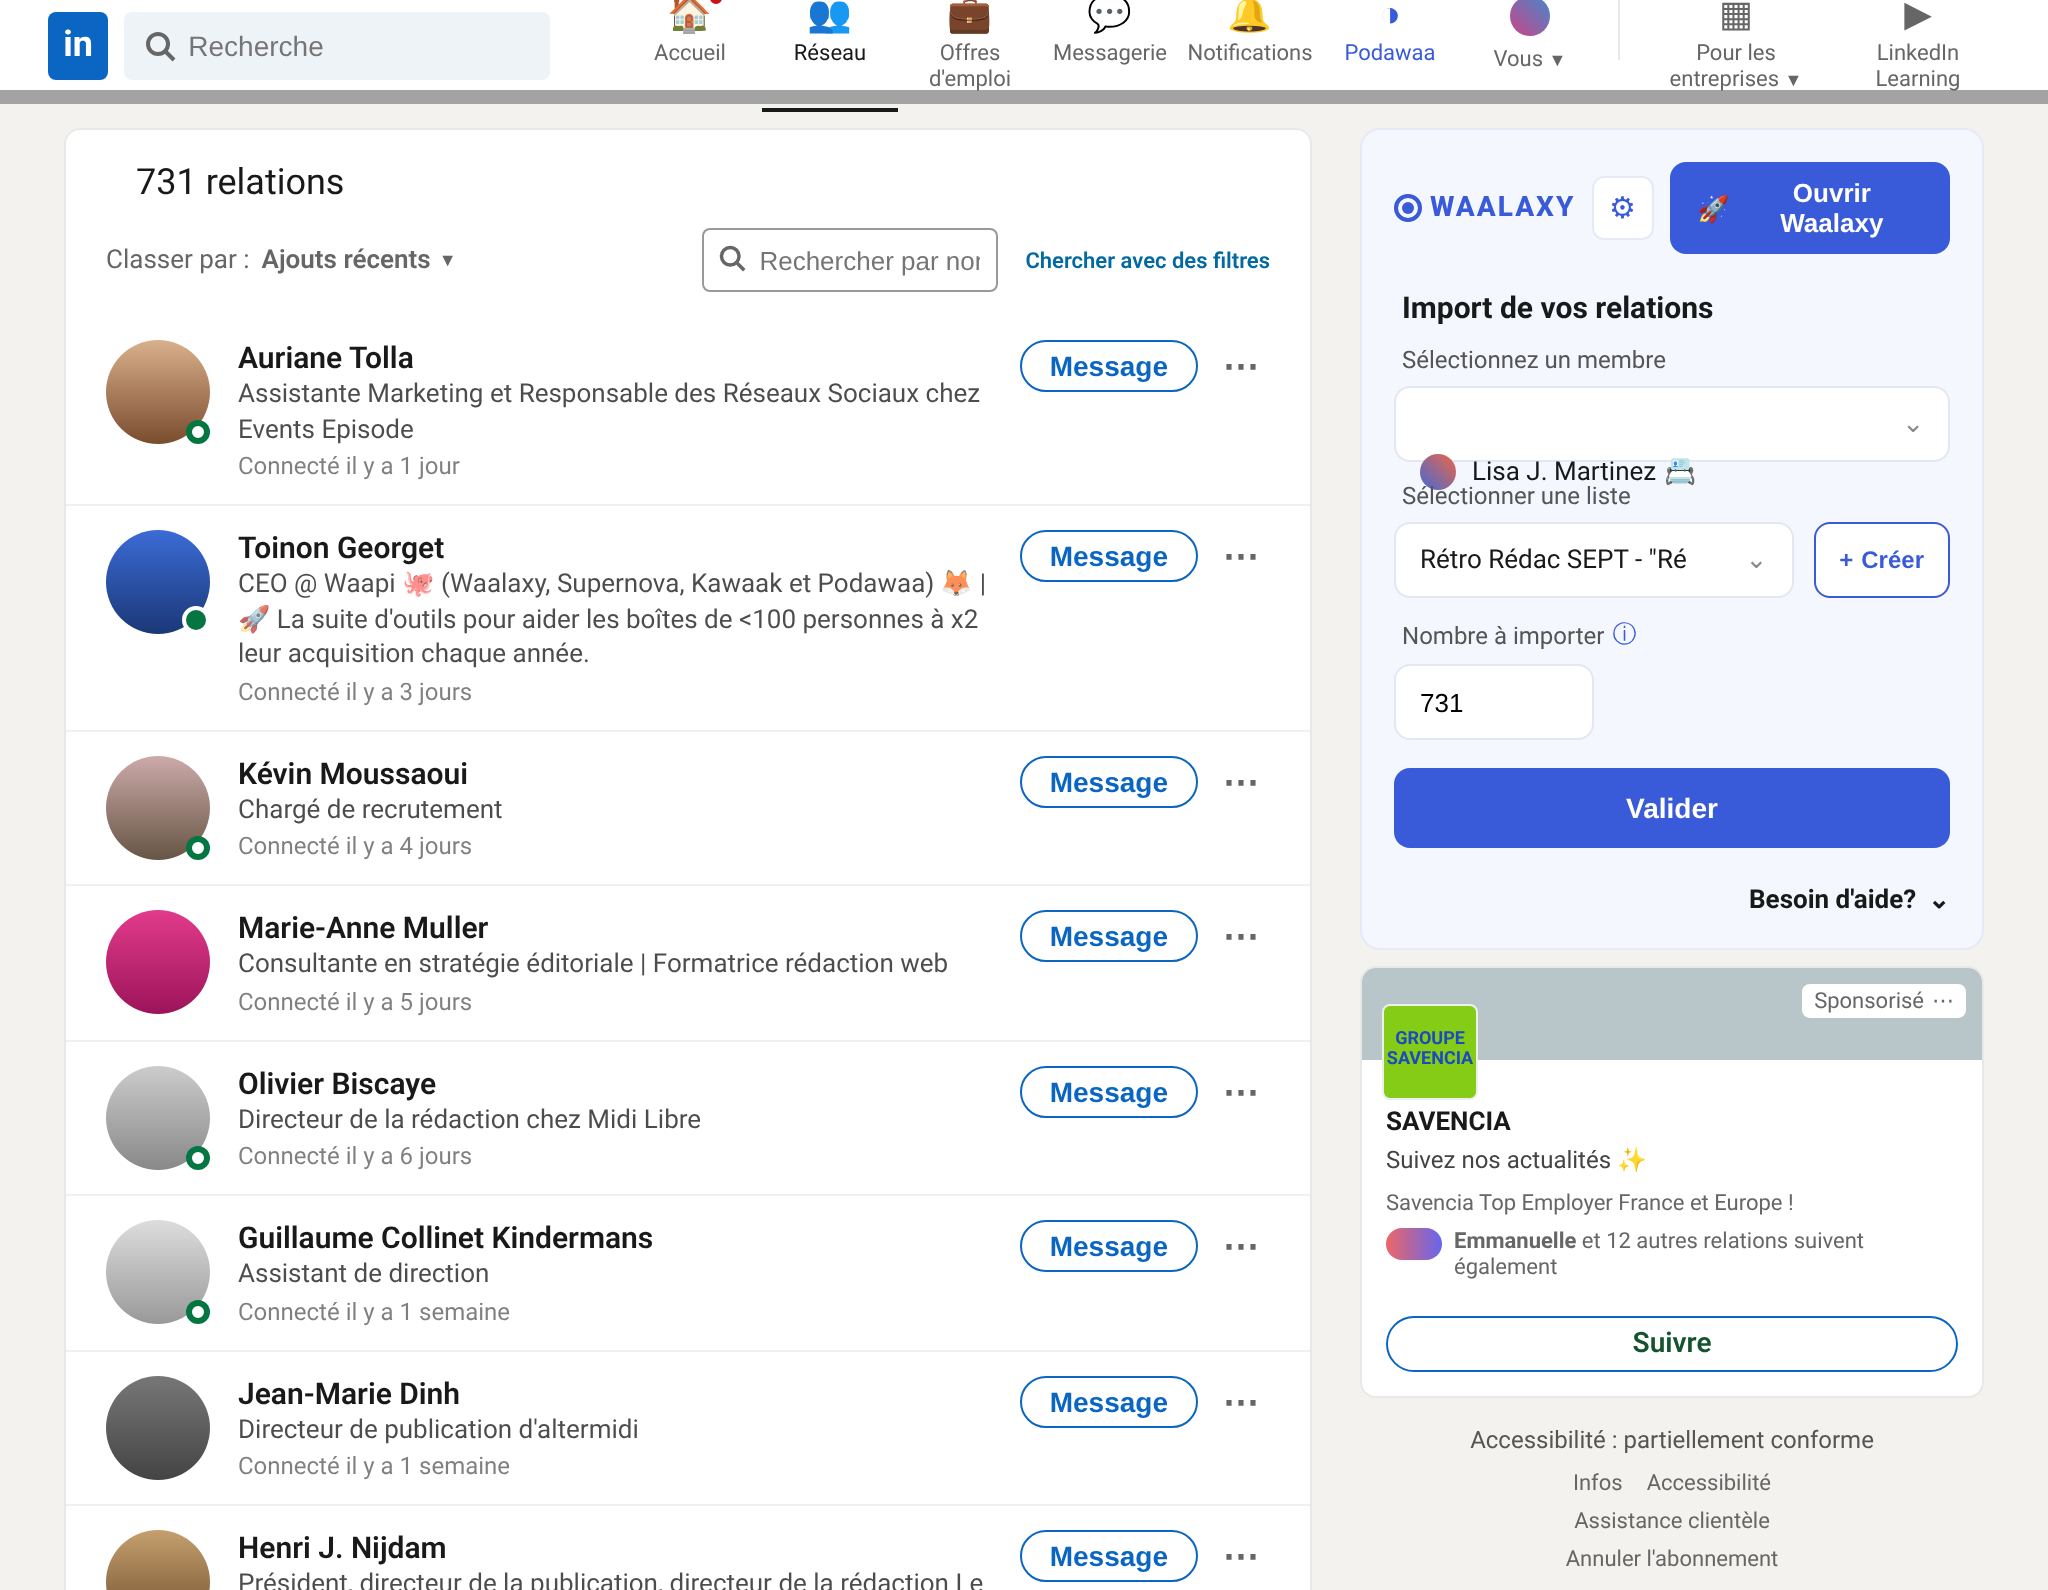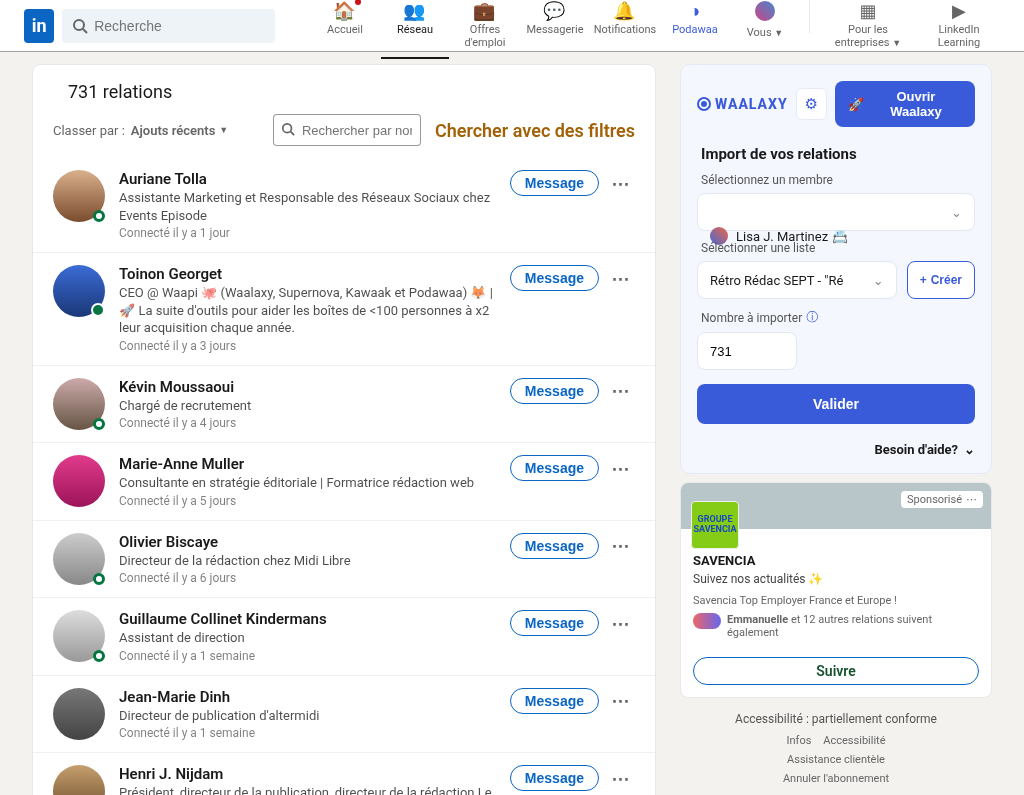--- a/index.html
+++ b/index.html
@@ -1,19 +1,19 @@
 <!DOCTYPE html>
 <html><head>
 <meta charset="utf-8">
 <style>
   * { box-sizing: border-box; margin: 0; padding: 0; }
   body { font-family: -apple-system, BlinkMacSystemFont, "Segoe UI", Roboto, sans-serif; background:#f3f2ef; width:1024px; height:795px; overflow:hidden; font-size:13px; color: rgba(0,0,0,0.9); }
 
   
-  .topnav { height:52px; background:#fff; border-bottom:1px solid #a3a3a3; display:flex; align-items:center; padding:0 24px; gap:8px;}
+  .topnav { height:52px; background:#fff; border-bottom:7px solid #a3a3a3; display:flex; align-items:center; padding:0 24px; gap:8px;}
   .logo { width:34px; height:34px; background:#0a66c2; color:#fff; border-radius:4px; display:flex; align-items:center; justify-content:center; font-weight:700; font-size:18px;}
   .search-wrap { position:relative; width:240px; }
   .search-wrap input { width:100%; height:34px; border:none; background:#eef3f8; border-radius:4px; padding:0 8px 0 32px; font-size:14px; outline:none;}
   .search-wrap .sicon { position:absolute; left:10px; top:9px; color:#666;}
   .nav-items { display:flex; gap:2px; margin-left: 28px; }
   .nav-item { width:68px; text-align:center; color:#666; font-size:11px; padding:4px 0 6px; position:relative; cursor:pointer;}
   .nav-item.active { color:#191919; }
   .nav-item.active::after { content:""; position:absolute; left:0; right:0; bottom:-4px; height:2px; background:#191919;}
   .nav-item .nicon { font-size:18px; line-height:20px; display:block; margin-bottom:2px;}
   .nav-item.podawaa { color:#3a5bd9; }
@@ -31,21 +31,21 @@
   .card { background:#fff; border:1px solid #e8e8e8; border-radius:8px; }
   .conn-header { padding:16px 20px 4px; display:flex; align-items:center; justify-content:space-between;}
   .conn-title { font-size:18px; font-weight:400;margin-left:15px;}
   .conn-controls { display:flex; align-items:center; justify-content:space-between; padding: 8px 20px 12px;}
   .sort-wrap { font-size:13px; color:#666; display:flex; align-items:center; gap:6px;}
   .sort-val { color:#666; font-weight:600; display:flex; align-items:center; gap:4px;}
   .right-controls { display:flex; align-items:center; gap:14px;}
   .search-name { position:relative;}
   .search-name input { width:148px; height:32px; border:1px solid rgba(0,0,0,0.4); border-radius:4px; padding:0 8px 0 28px; font-size:13px;}
   .search-name .sicon { position:absolute; left:8px; top:8px; color:#666;}
-  .filters-link { color:#a16207; font-weight:600; font-size:18px; cursor:pointer;}
+  .filters-link { color:#0369a1; font-weight:600; font-size:11px; cursor:pointer;}
 
   
   .conn-list { }
   .conn-item { display:flex; align-items:flex-start; padding:12px 20px; gap:14px; border-top:1px solid #f0f0f0;}
   .conn-item:first-child{ border-top:none;}
   .avatar { width:52px; height:52px; border-radius:50%; flex-shrink:0; position:relative; background:#888;}
   .avatar .presence { position:absolute; bottom:0px; right:0px; width:14px; height:14px; border:2px solid #fff; border-radius:50%; background:#057642;}
   .avatar .presence.offline { background:#fff; border:3px solid #057642; width:12px; height:12px;}
   .conn-body { flex:1; min-width:0;}
   .conn-name { font-size:15px; font-weight:600; color:rgba(0,0,0,0.9);}

